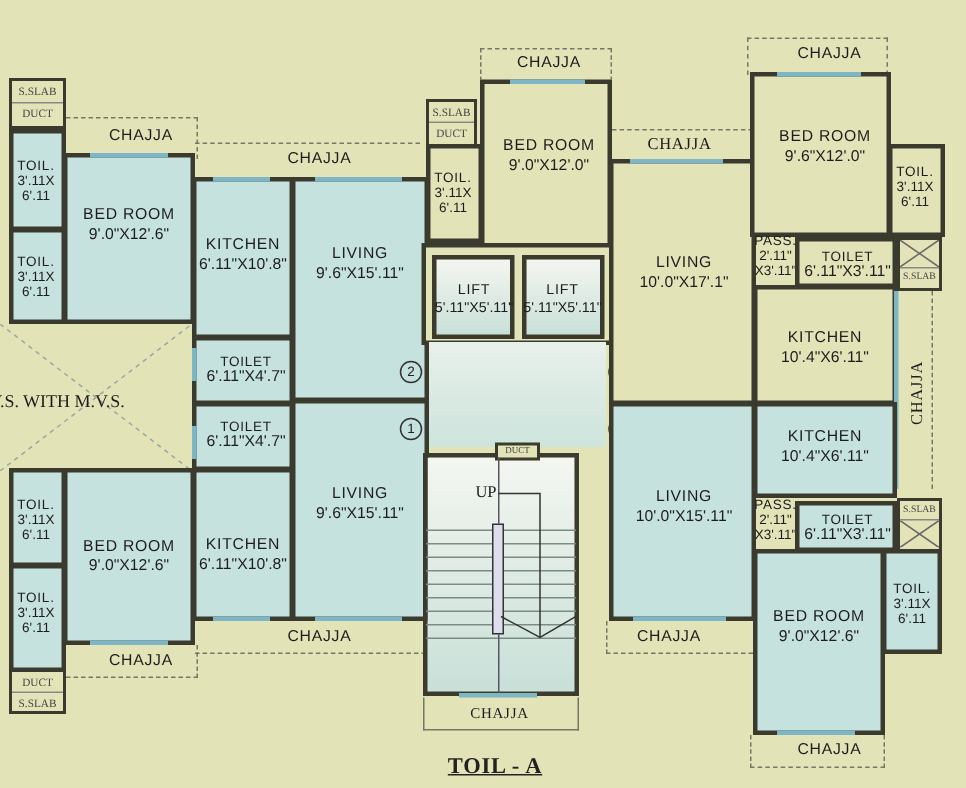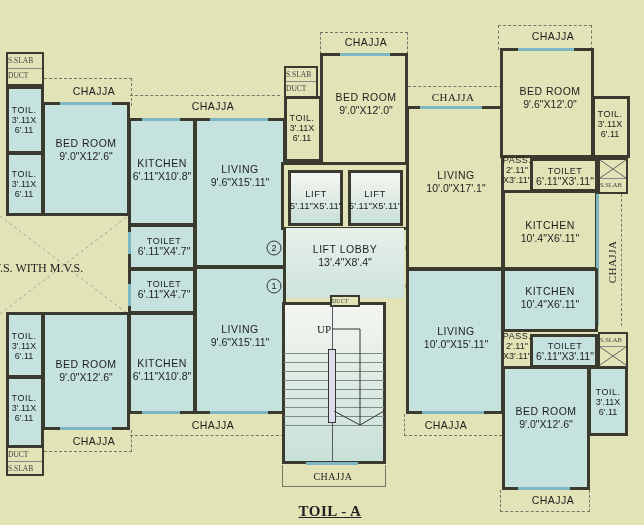--- a/index.html
+++ b/index.html
@@ -12,21 +12,21 @@
   .chajja { position: absolute; box-sizing: border-box; border: 1.5px dashed #777766; border-top: none; }
   .chajja.top { border-top: 1.5px dashed #777766; border-bottom: none; }
   .label { position: absolute; text-align: center; color: #1d1d1d; font-size: 10.5px; line-height: 13px; white-space: nowrap; transform: translate(-50%, -50%); }
   .label .name { display: block; letter-spacing: 0.5px; }
   .label .dim { display: block; font-size: 10.5px; }
   .small { font-size: 9px; line-height: 10px; }
   .serif { font-family: "Liberation Serif", serif; }
   .circ { position: absolute; width: 13px; height: 13px; border: 1px solid #333; border-radius: 50%; font-size: 9px; line-height: 13px; text-align: center; color: #222; transform: translate(-50%, -50%); }
   .win { position: absolute; background: #7db6c4; }
   .wing-title { position: absolute; left: 330px; top: 503px; transform: translateX(-50%); font-family: "Liberation Serif", serif; font-weight: bold; font-size: 15px; text-decoration: underline; color: #222; letter-spacing: 0.5px; }
-  .duct { position: absolute; box-sizing: border-box; border: 2px solid #3a3a2e; background: #e3e3b8; font-family: "Liberation Serif", serif; font-size: 7.5px; text-align: left; color: #444; }
+  .duct { position: absolute; box-sizing: border-box; border: 2px solid #3a3a2e; background: #e3e3b8; font-family: "Liberation Serif", serif; font-size: 7.5px; text-align: center; color: #444; }
   .stairs { position: absolute; left: 284px; top: 305px; width: 100px; height: 158px; }
   .step { position: absolute; left: 0; width: 100%; height: 1px; background: #7a8c84; }
 </style>
 </head>
 <body>
 
 <div class="plan">
 
   <div class="chajja" style="left:44px;top:78px;width:88px;height:28px;border-top:1.5px dashed #777766;border-bottom:none;border-left:none;"></div>
   <div class="label" style="left:94px;top:91px;">
@@ -159,24 +159,20 @@
       <span class="name">LIFT</span>
       <span class="dim" style="font-size:9.5px;">5'.11"X5'.11"</span>
     </div>
   <div class="room grey" style="left:348px;top:170px;width:55px;height:56px;"></div>
   <div class="label small" style="left:375px;top:200px;font-size:9.5px;line-height:12px;">
       <span class="name">LIFT</span>
       <span class="dim" style="font-size:9.5px;">5'.11"X5'.11"</span>
     </div>
 
   <div style="position:absolute;left:286px;top:228px;width:118px;height:70px;background:linear-gradient(#e8f0ea,#cde4dc);"></div>
-  <div class="label" style="left:345px;top:256px;">
-      <span class="name">LIFT LOBBY</span>
-      <span class="dim">13'.4"X8'.4"</span>
-    </div>
   <div class="circ" style="left:413px;top:248px;">3</div>
   <div class="circ" style="left:413px;top:286px;">4</div>
 
   <div class="room grey" style="left:282px;top:302px;width:104px;height:162px;"></div>
   <div class="duct" style="left:330px;top:295px;width:30px;height:12px;font-size:6px;line-height:9px;">DUCT</div>
   <div class="stairs">
     <div class="step" style="top:48px"></div>
       <div class="step" style="top:57px"></div>
     <div class="step" style="top:66px"></div>
       <div class="step" style="top:75px"></div>

